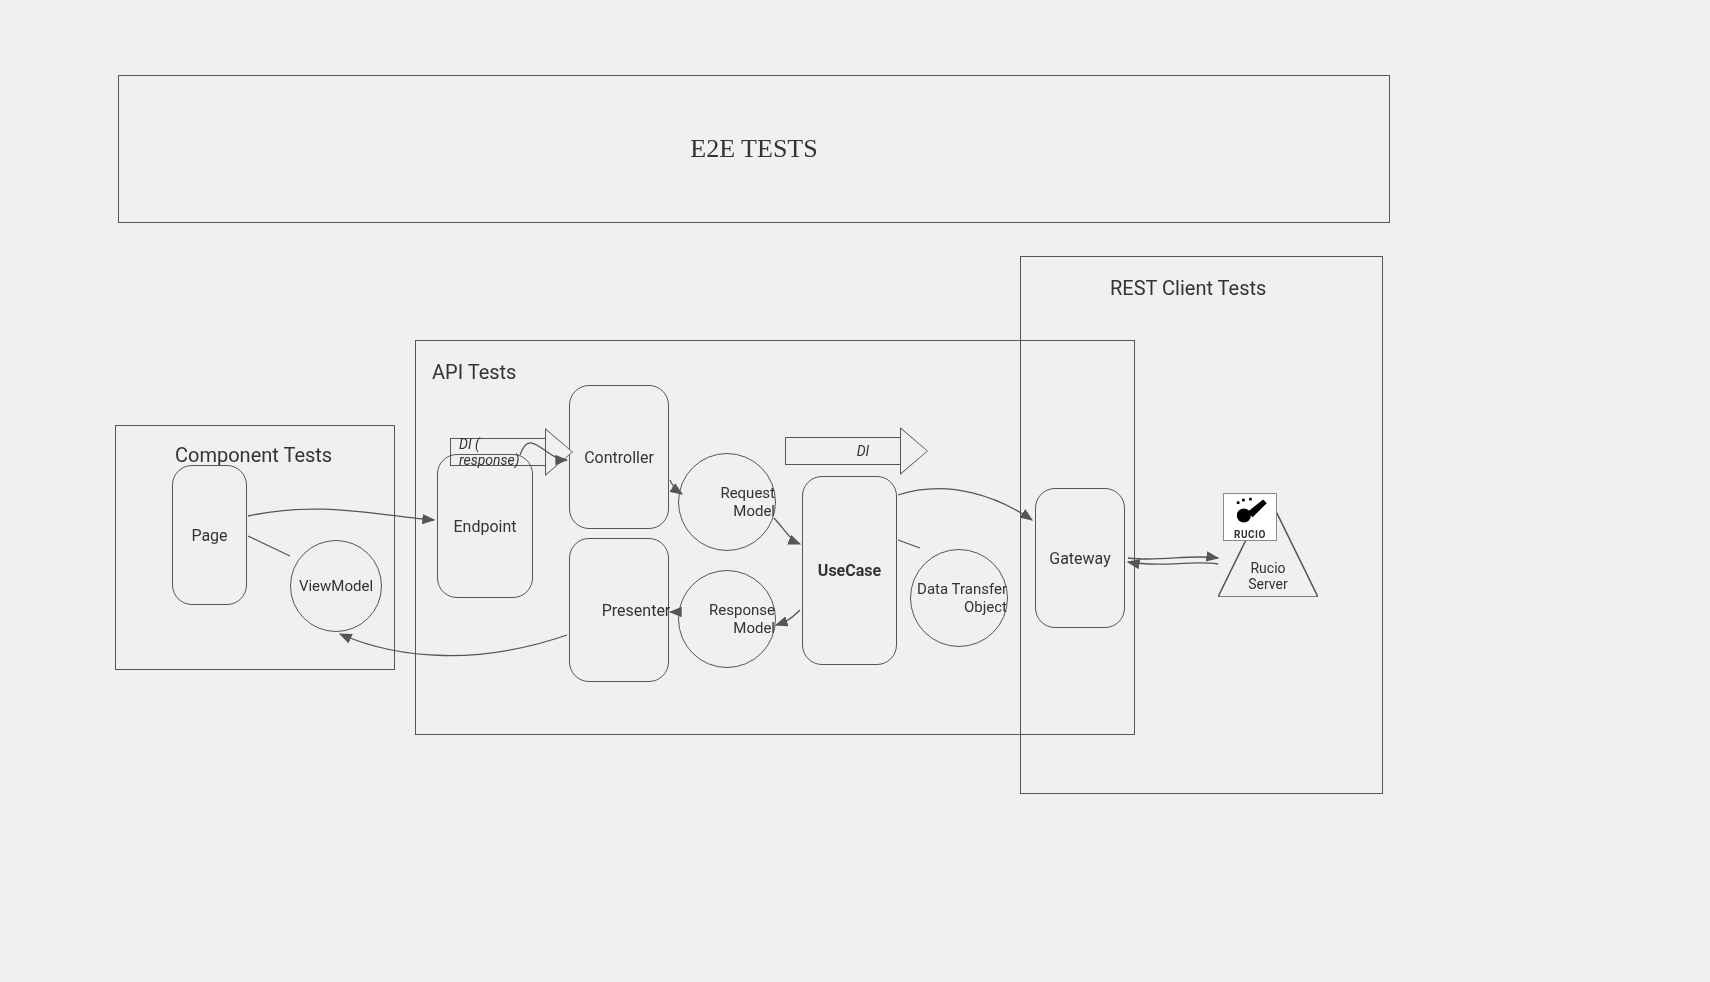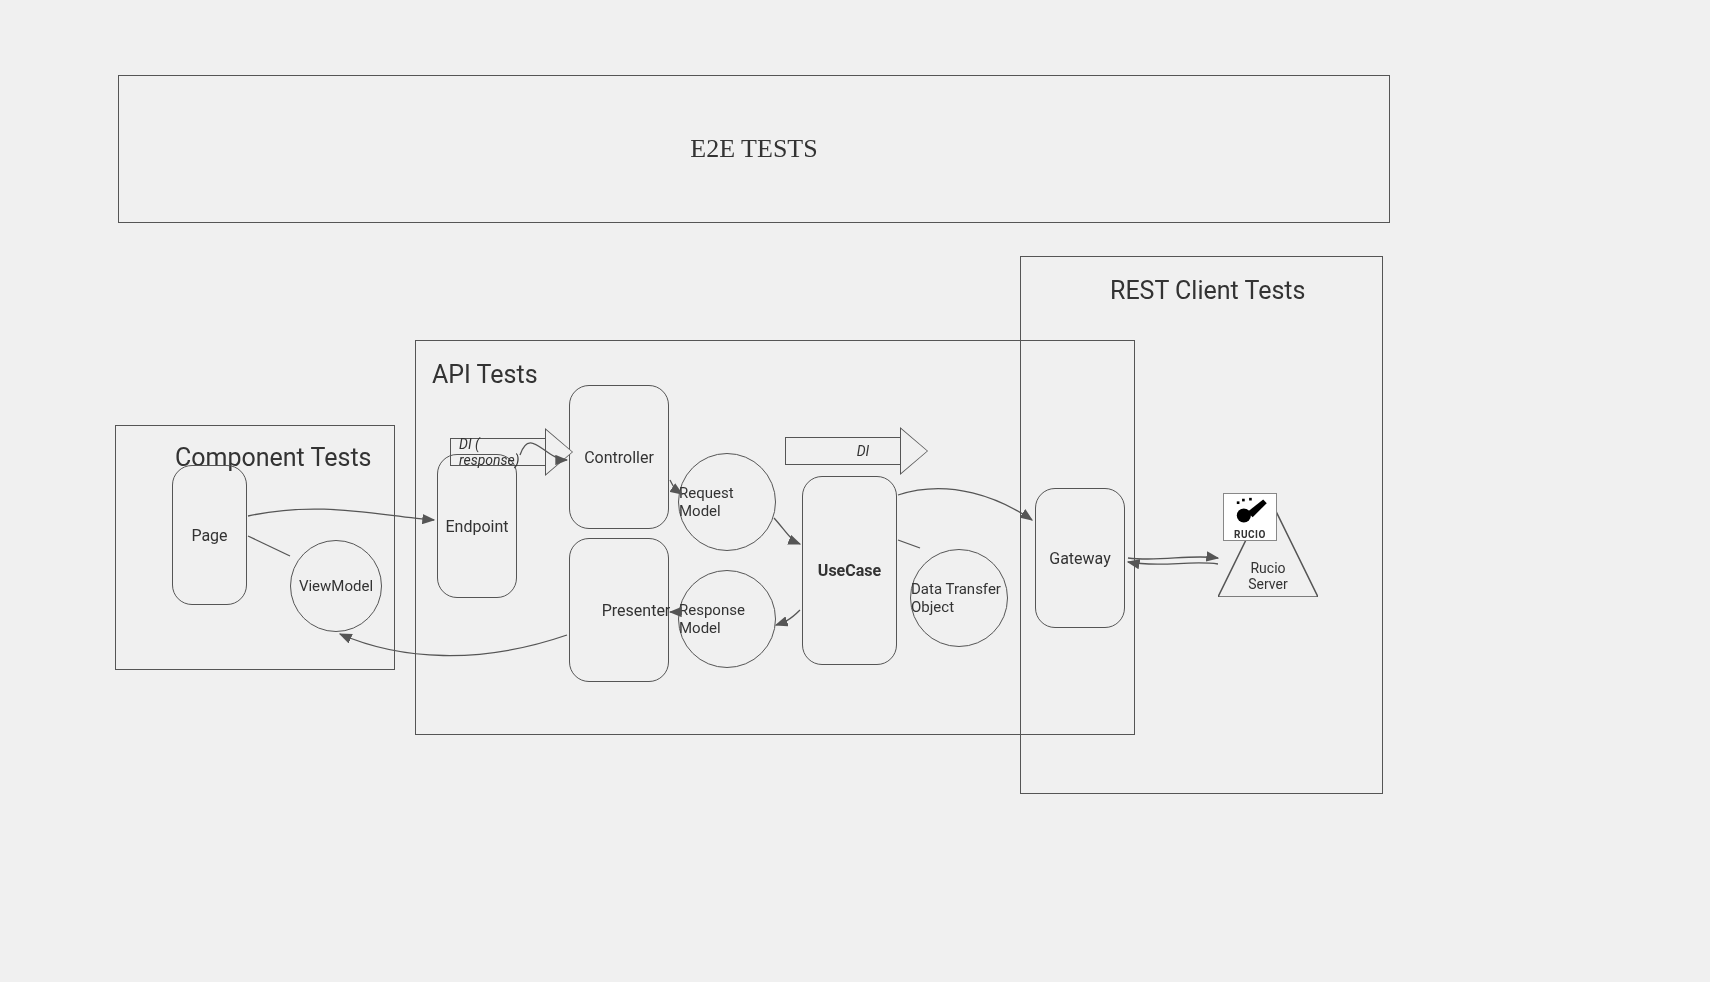--- a/index.html
+++ b/index.html
@@ -11,21 +11,21 @@
       position: relative;
       color: #333;
     }
     .container-box {
       position: absolute;
       border: 1.5px solid #555;
       background: transparent;
     }
     .container-label {
       position: absolute;
-      font-size: 25px;
+      font-size: 20px;
       color: #333;
     }
     .node-roundrect {
       position: absolute;
       border: 1.5px solid #555;
       border-radius: 20px;
       display: flex;
       align-items: center;
       justify-content: center;
       text-align: center;
@@ -33,21 +33,21 @@
       color: #333;
       background: transparent;
     }
     .node-circle {
       position: absolute;
       border: 1.5px solid #555;
       border-radius: 50%;
       display: flex;
       align-items: center;
       justify-content: center;
-      text-align: left;
+      text-align: right;
       font-size: 15px;
       color: #333;
       background: transparent;
       line-height: 1.2;
     }
     svg.overlay {
       position: absolute;
       left: 0; top: 0;
       width: 1710px; height: 982px;
       pointer-events: none;
@@ -139,21 +139,21 @@
 <div class="container-label" style="left:1110px; top:276px;">REST Client Tests</div>
 
 <div class="node-roundrect" style="left:172px; top:465px; width:75px; height:140px;">
   <span>Page</span>
 </div>
 
 <div class="node-circle" style="left:290px; top:540px; width:92px; height:92px;">
   <span>ViewModel</span>
 </div>
 
-<div class="node-roundrect" style="left:437px; top:454px; width:80px; height:144px;">
+<div class="node-roundrect" style="left:437px; top:454px; width:96px; height:144px;">
   <span>Endpoint</span>
 </div>
 
 <div class="node-roundrect" style="left:569px; top:385px; width:100px; height:144px;">
   <span>Controller</span>
 </div>
 
 <div class="node-roundrect" style="left:569px; top:538px; width:100px; height:144px;padding-left:34px;">
   <span>Presenter</span>
 </div>

